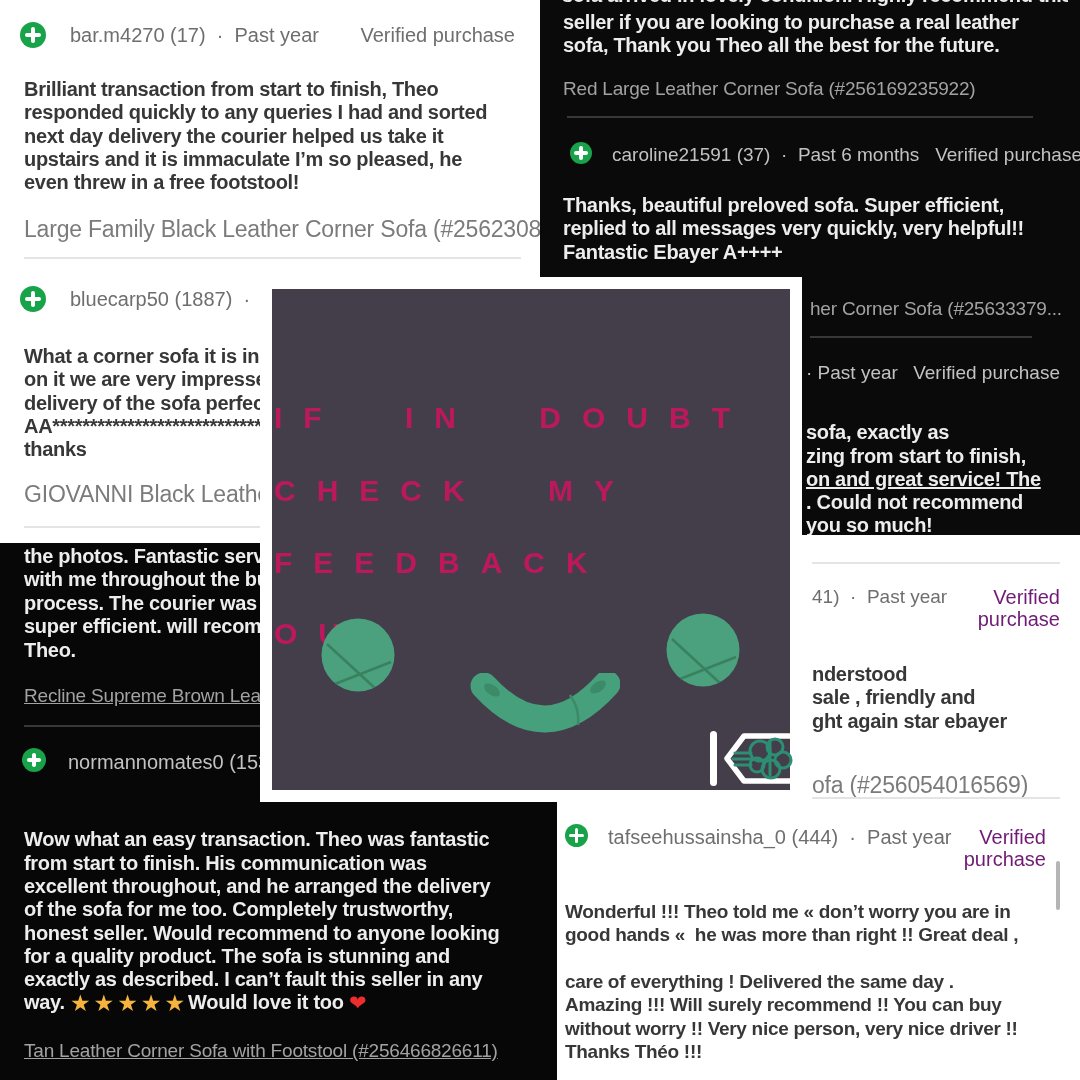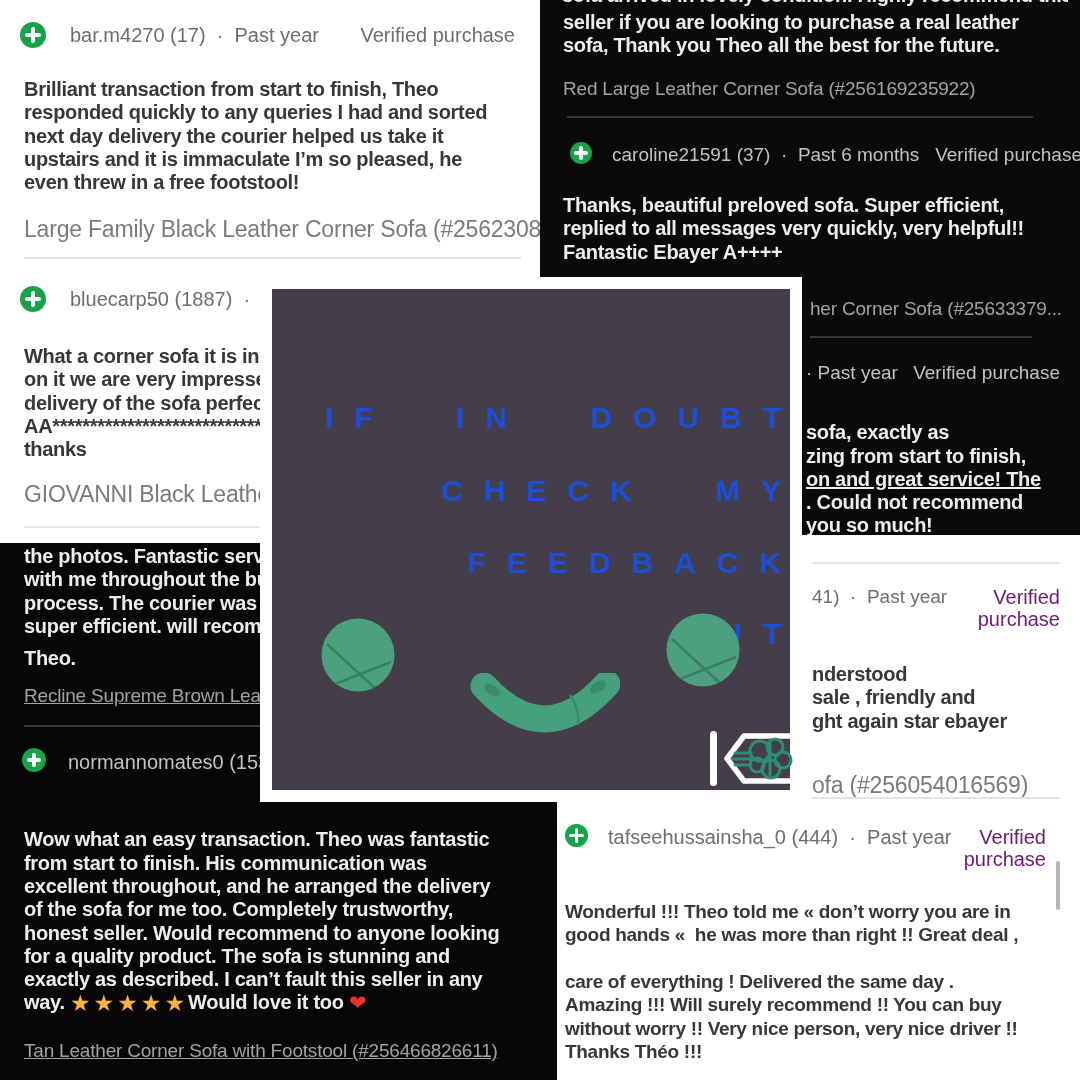--- a/index.html
+++ b/index.html
@@ -16,21 +16,21 @@
   .item-d{font-size:19px;color:#a2a2a2;white-space:pre;letter-spacing:-0.2px;}
   .u{text-decoration:underline;}
   .divl{height:2px;background:#e4e4e4;}
   .divd{height:2px;background:#383838;}
   .vblock{font-size:20px;color:#701a75;text-align:right;line-height:22px;}
   .plus{position:absolute;border-radius:50%;background:#18a34a;}
   .plus::before{content:"";position:absolute;left:19%;right:19%;top:calc(50% - 1.7px);height:3.4px;background:#fff;border-radius:2px;}
   .plus::after{content:"";position:absolute;top:19%;bottom:19%;left:calc(50% - 1.7px);width:3.4px;background:#fff;border-radius:2px;}
   .card{position:absolute;left:260px;top:277px;width:542px;height:525px;background:#fff;z-index:10;}
   .card-inner{position:absolute;left:12px;top:12px;right:12px;bottom:12px;background:#443e4b;}
-  .cardline{position:absolute;left:0;width:100%;text-align:right;color:#1d4ed8;font-weight:700;
+  .cardline{position:absolute;left:0;width:100%;text-align:left;color:#be185d;font-weight:700;
             font-size:30px;letter-spacing:21px;word-spacing:33px;padding-left:14px;box-sizing:border-box;white-space:pre;}
   .stars{color:#f6b33d;font-size:23px;letter-spacing:3px;}
   .heart{color:#ee2d2d;font-size:21px;}
   .scrollbar{position:absolute;width:4px;border-radius:2px;background:#b5b5b5;}
   .clipwrap{position:absolute;overflow:hidden;}
 </style>
 </head>
 <body>
 
 <div class="panel" style="left:538px;top:0;width:542px;height:535px;background:#0a0a0a;">
@@ -87,21 +87,21 @@
   <div class="body-t abs sm" style="left:25px;top:458px;">Amazing !!! Will surely recommend !! You can buy</div>
   <div class="body-t abs sm" style="left:25px;top:482px;">without worry !! Very nice person, very nice driver !!</div>
   <div class="body-t abs sm" style="left:25px;top:505px;">Thanks Théo !!!</div>
 </div>
 
 <div class="panel" style="left:0;top:543px;width:557px;height:537px;background:#070707;">
   <div class="body-d abs" style="left:24px;top:2px;">the photos. Fantastic serv</div>
   <div class="body-d abs" style="left:24px;top:25px;">with me throughout the bu</div>
   <div class="body-d abs" style="left:24px;top:49px;">process. The courier was</div>
   <div class="body-d abs" style="left:24px;top:72px;">super efficient. will recom</div>
-  <div class="body-d abs" style="left:24px;top:96px;margin-top:8px;">Theo.</div>
+  <div class="body-d abs" style="left:24px;top:96px;">Theo.</div>
   <div class="item-d u abs" style="left:24px;top:142px;">Recline Supreme Brown Leath</div>
   <div class="divd abs" style="left:24px;top:182px;width:244px;"></div>
 
   <div class="plus" style="left:22px;top:205px;width:24px;height:24px;"></div>
   <div class="hdr-d abs" style="left:68px;top:208px;font-size:20px;">normannomates0 (1539)</div>
 
   <div class="body-d abs" style="left:24px;top:285px;">Wow what an easy transaction. Theo was fantastic</div>
   <div class="body-d abs" style="left:24px;top:309px;">from start to finish. His communication was</div>
   <div class="body-d abs" style="left:24px;top:332px;">excellent throughout, and he arranged the delivery</div>
   <div class="body-d abs" style="left:24px;top:355px;">of the sofa for me too. Completely trustworthy,</div>

